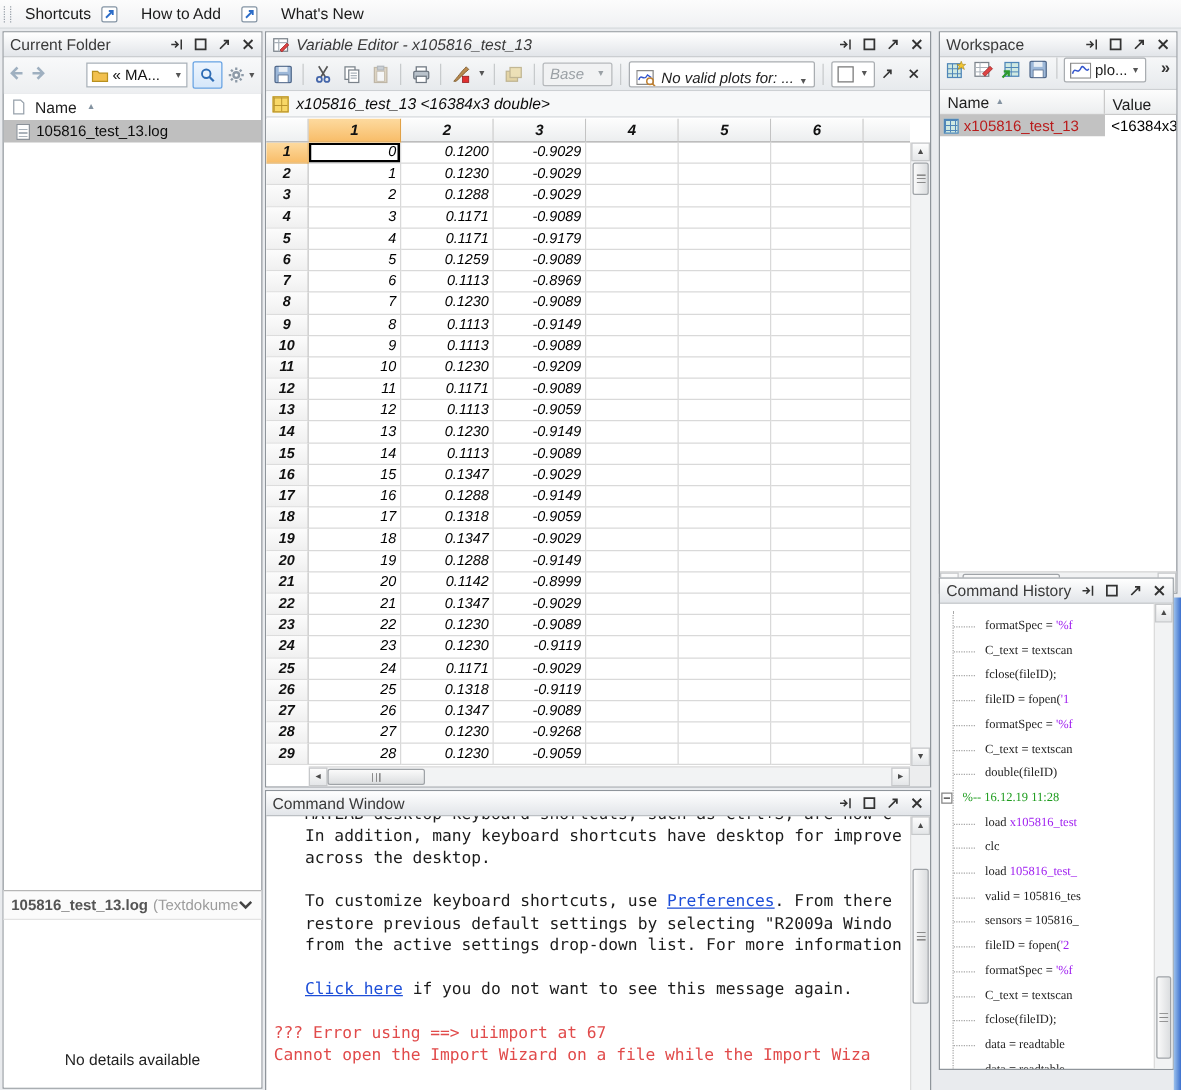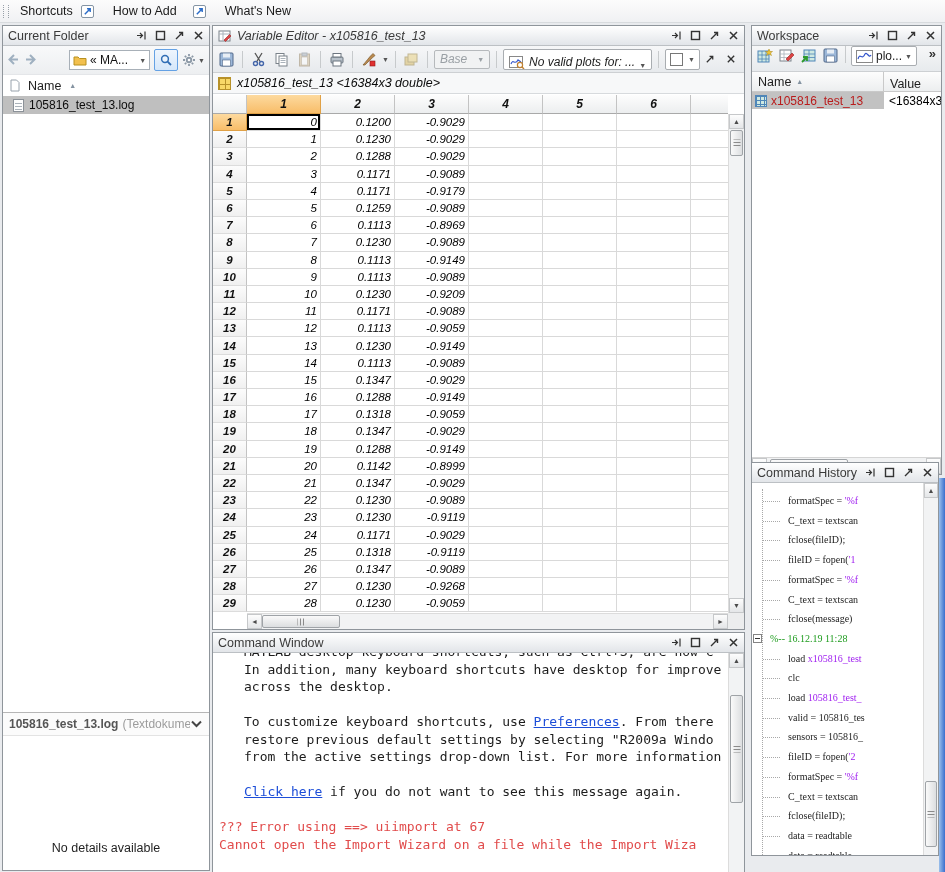--- a/index.html
+++ b/index.html
@@ -869,21 +869,21 @@
       </span>
     </div>
     <div class="ch-body">
       <div class="ch-tree">
           <div class="ch-item clip"><span>formatSpec = </span><span class="seg-str">'%f</span></div>
           <div class="ch-item"><span>C_text = textscan</span></div>
           <div class="ch-item"><span>fclose(fileID);</span></div>
           <div class="ch-item"><span>fileID = fopen(</span><span class="seg-str">'1</span></div>
           <div class="ch-item"><span>formatSpec = </span><span class="seg-str">'%f</span></div>
           <div class="ch-item"><span>C_text = textscan</span></div>
-          <div class="ch-item"><span>fclose(message)</span></div>
+          <div class="ch-item"><span>double(fileID)</span></div>
           <div class="ch-item session"><span class="minus-box"></span><span class="seg-comment">%-- 16.12.19 11:28</span></div>
           <div class="ch-item"><span>load </span><span class="seg-str">x105816_test</span></div>
           <div class="ch-item"><span>clc</span></div>
           <div class="ch-item"><span>load </span><span class="seg-str">105816_test_</span></div>
           <div class="ch-item"><span>valid = 105816_tes</span></div>
           <div class="ch-item"><span>sensors = 105816_</span></div>
           <div class="ch-item"><span>fileID = fopen(</span><span class="seg-str">'2</span></div>
           <div class="ch-item"><span>formatSpec = </span><span class="seg-str">'%f</span></div>
           <div class="ch-item"><span>C_text = textscan</span></div>
           <div class="ch-item"><span>fclose(fileID);</span></div>

